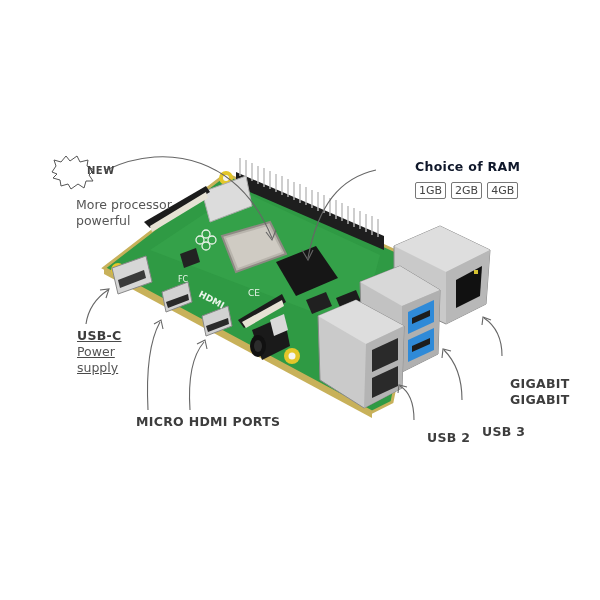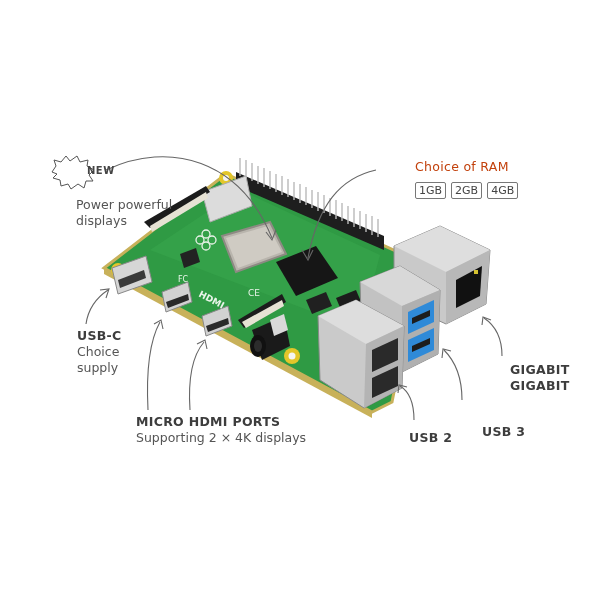--- a/index.html
+++ b/index.html
@@ -149,42 +149,41 @@
   </g>
 
   <g>
     <polygon points="52,172 56,166 54,160 61,162 66,156 70,161 77,156 80,162 88,160 87,166 94,170 89,175 93,181 86,181 84,188 78,184 71,189 68,184 61,186 60,180 53,178 57,174" fill="#ffffff" stroke="#555" stroke-width="1"></polygon>
   </g>
 </svg>
 
 <div class="abs" style="left:59px; top:165px; font-size:10px; font-weight:bold; color:#444; letter-spacing:0.5px;">NEW</div>
 
 <div class="abs" style="left:48px; top:197px;">
-  <div class="label-sub">Power powerful</div>
-  <div class="label-sub">displays</div>
+  <div class="label-sub">More processor</div>
+  <div class="label-sub">powerful</div>
 </div>
 
 <div class="abs" style="left:387px; top:159px;">
-  <div class="label-title" style="font-weight:normal; color:#c2410c;">Choice of RAM</div>
+  <div class="label-title" style="font-weight:bold; color:#0f172a;">Choice of RAM</div>
   <div style="margin-top:4px;">
     <span class="ram-box">1GB</span><span class="ram-box">2GB</span><span class="ram-box">4GB</span>
   </div>
 </div>
 
-<div class="abs" style="left:49px; top:328px;">
+<div class="abs" style="left:49px; top:328px;text-decoration:underline;">
   <div class="label-title">USB-C</div>
-  <div class="label-sub">Choice</div>
+  <div class="label-sub">Power</div>
   <div class="label-sub">supply</div>
 </div>
 
 <div class="abs" style="left:108px; top:414px;">
   <div class="label-title">MICRO HDMI PORTS</div>
-  <div class="label-sub">Supporting 2 × 4K displays</div>
 </div>
 
-<div class="abs" style="left:482px; top:362px;text-align:center;">
+<div class="abs" style="left:482px; top:376px;text-align:center;">
   <div class="label-title">GIGABIT</div>
   <div class="label-title">GIGABIT</div>
 </div>
 
 <div class="abs label-title" style="left:454px; top:424px;">USB 3</div>
 
-<div class="abs label-title" style="left:381px; top:430px;">USB 2</div>
+<div class="abs label-title" style="left:399px; top:430px;">USB 2</div>
 
 </body></html>

